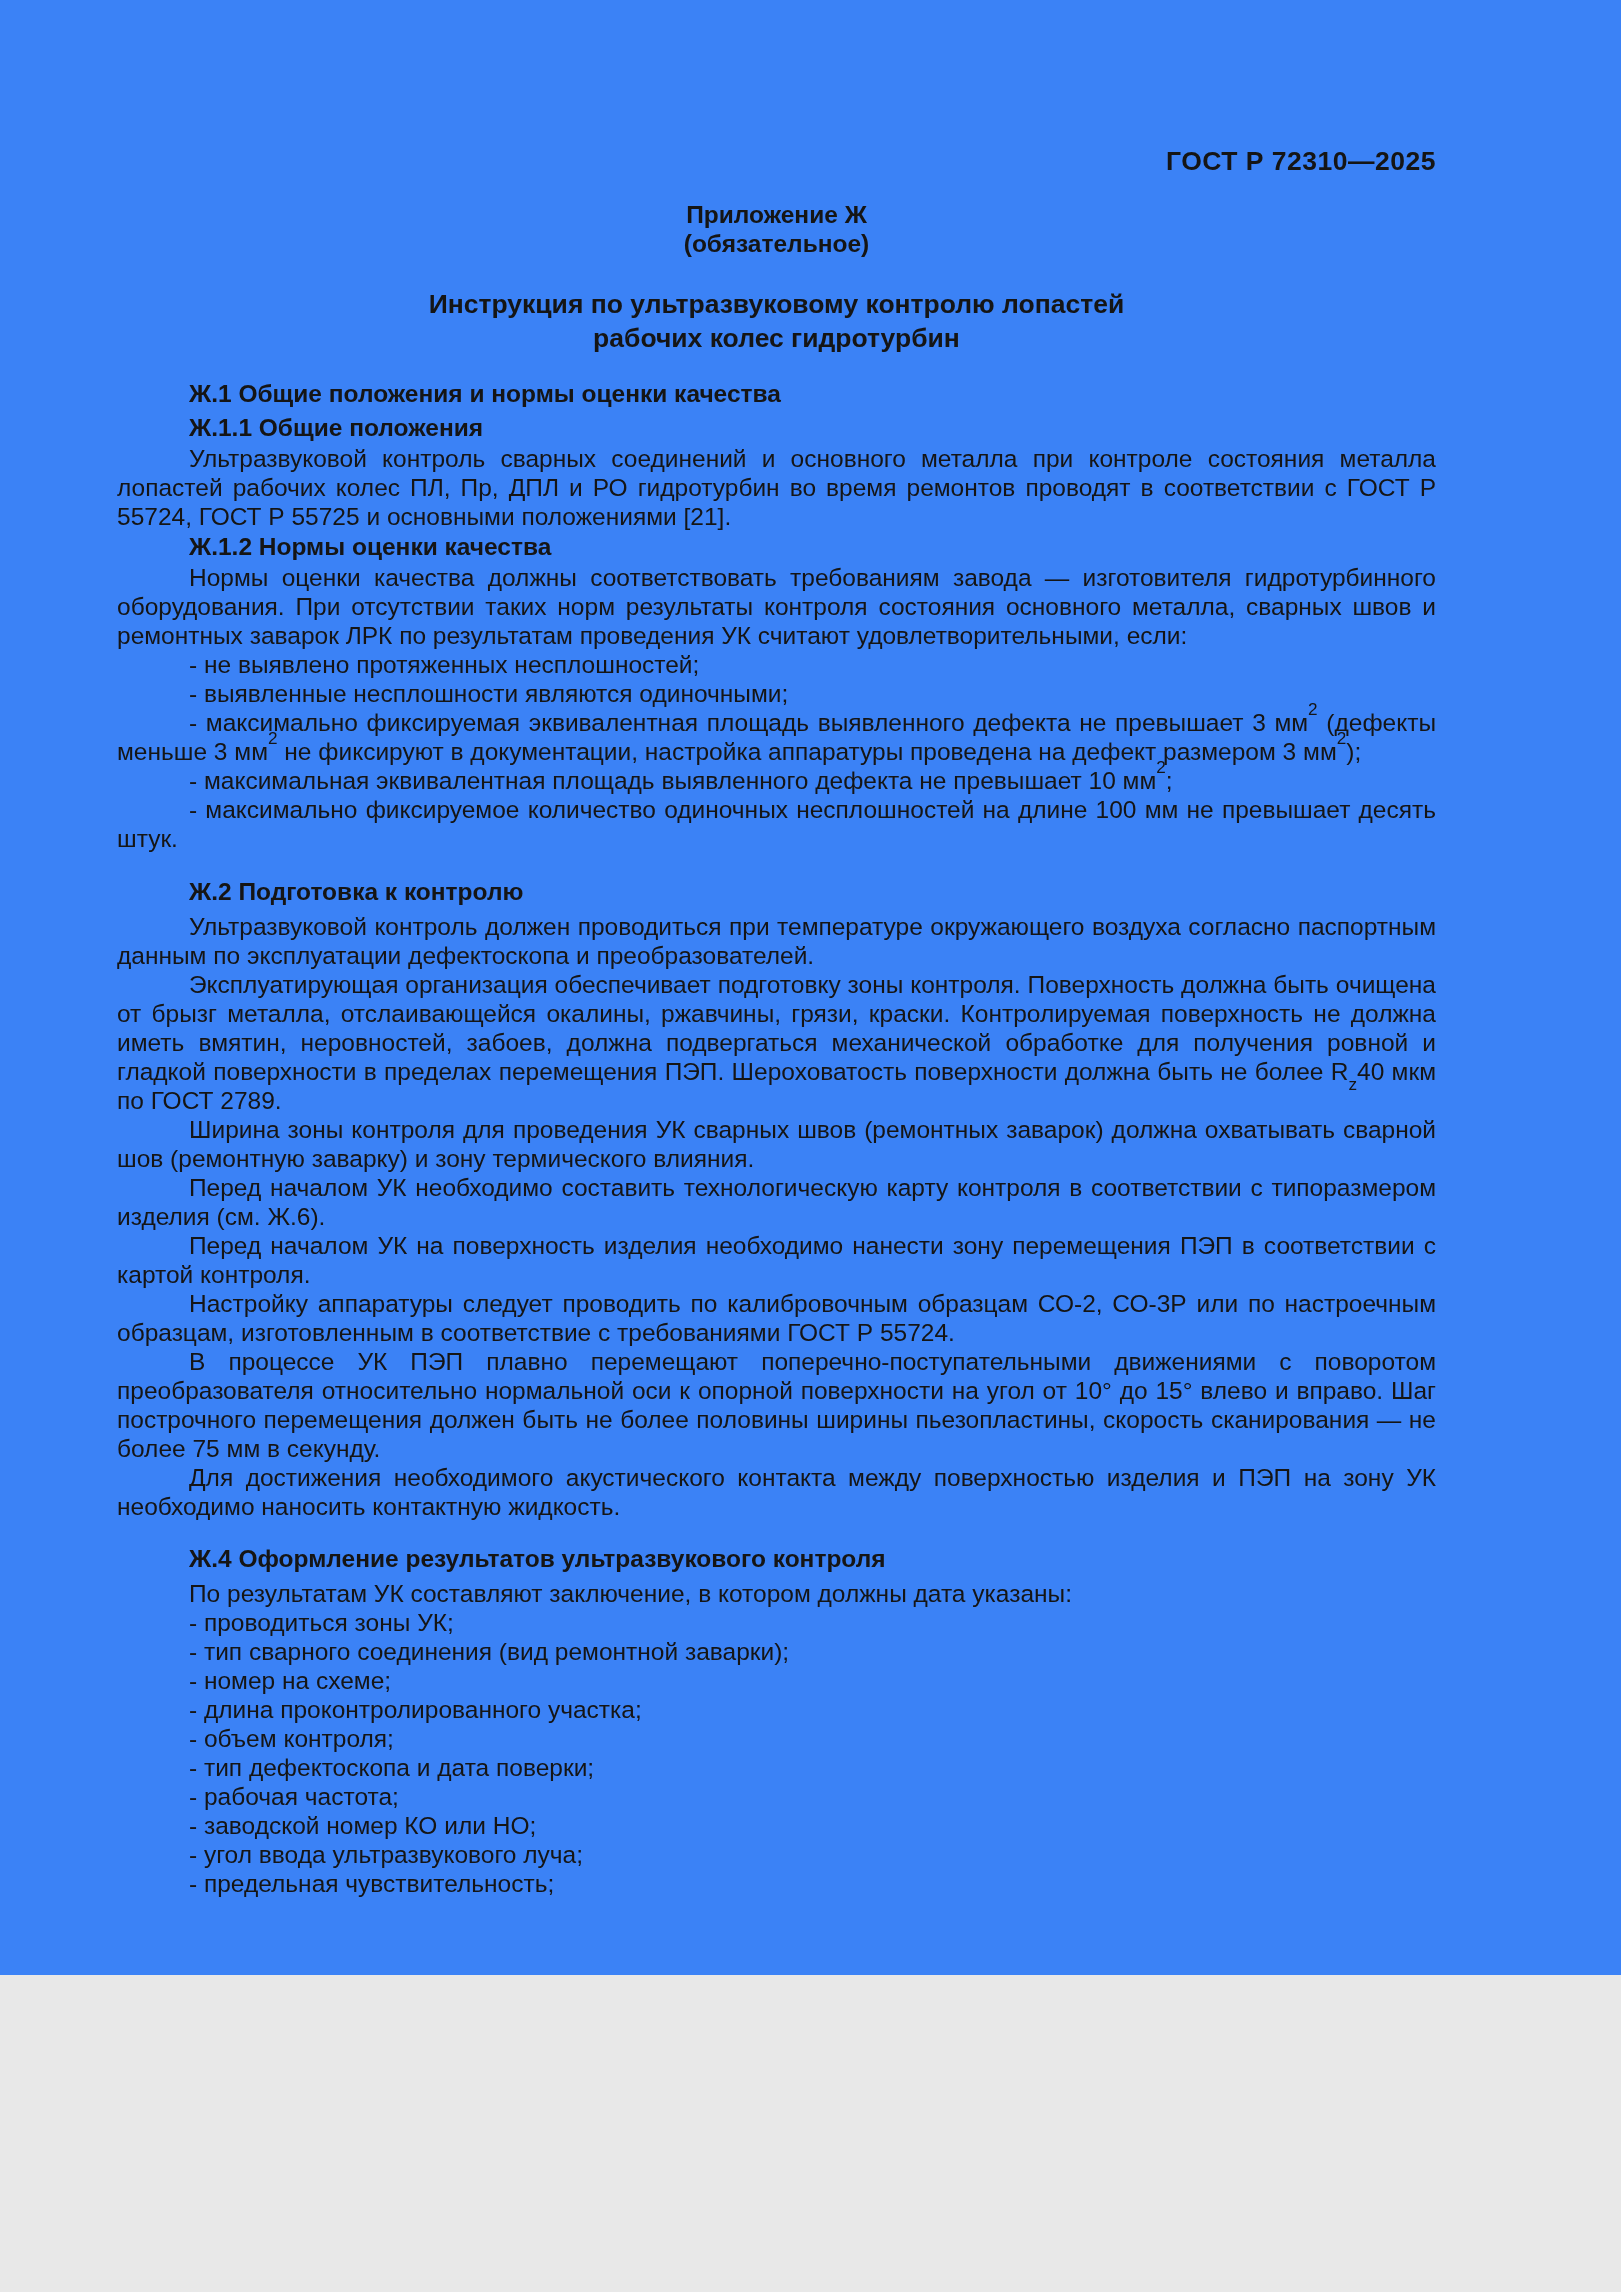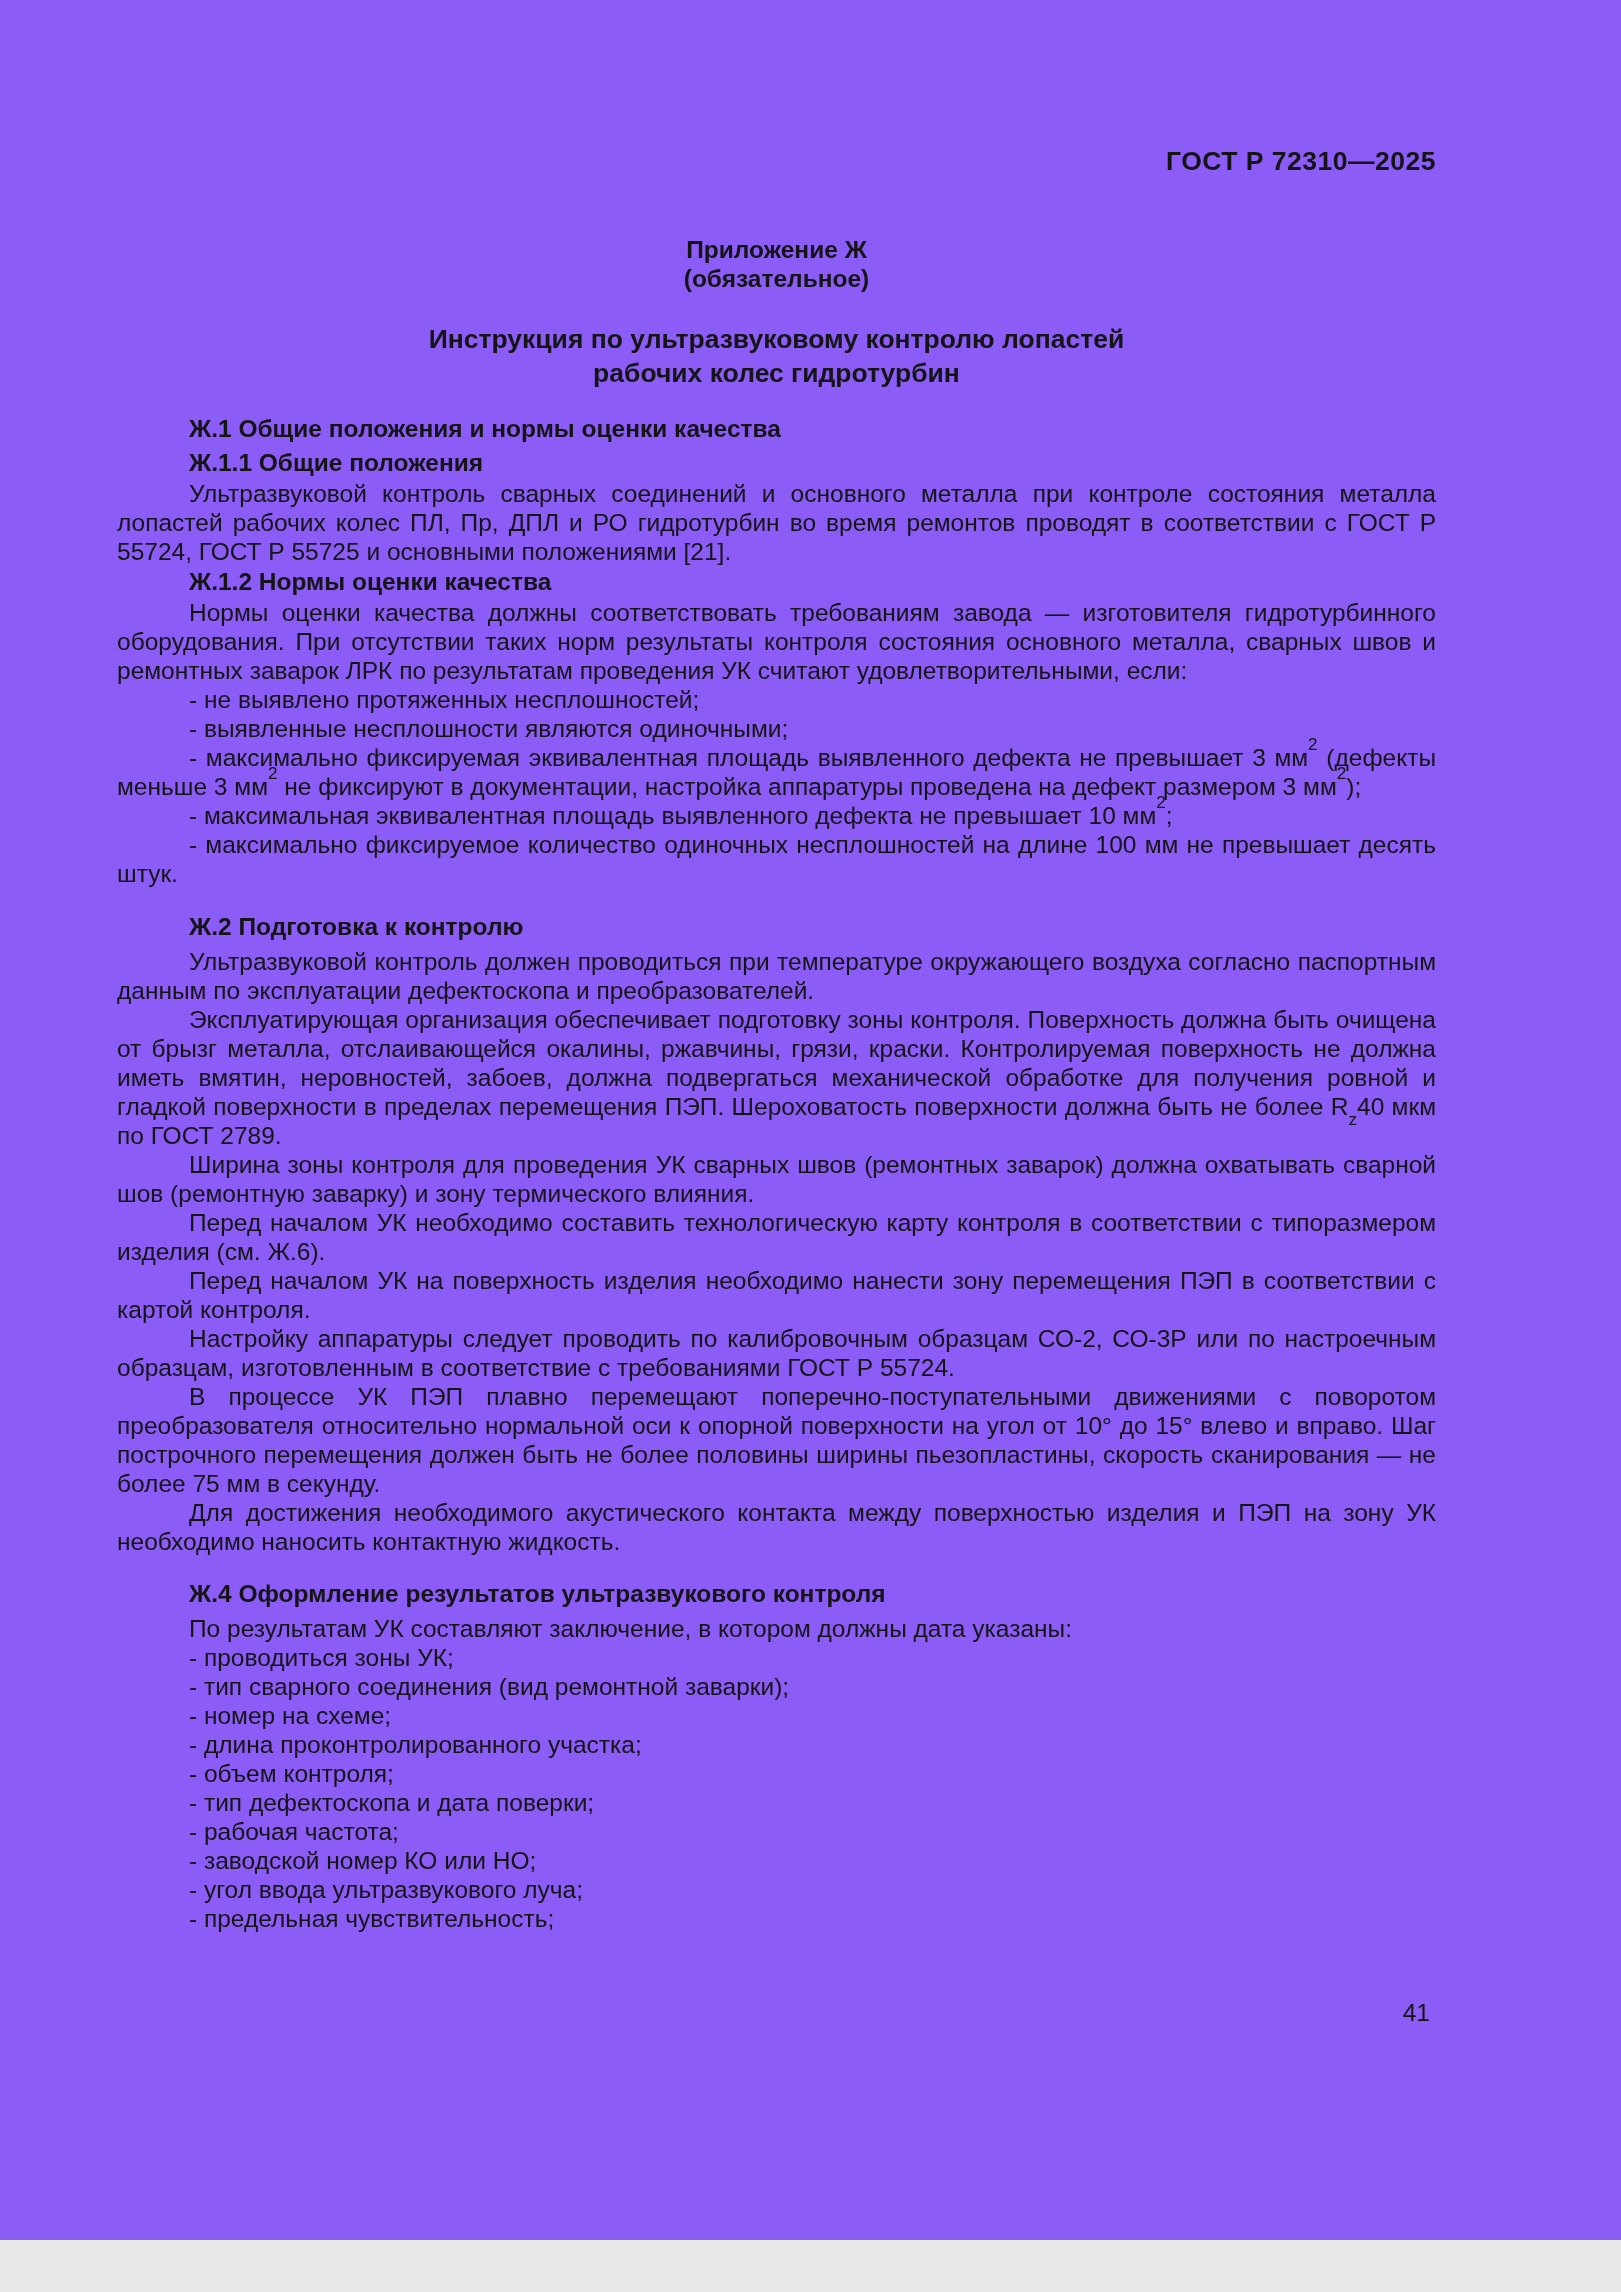--- a/index.html
+++ b/index.html
@@ -3,23 +3,23 @@
 <meta charset="utf-8">
 <style>
   html, body {
     margin: 0;
     padding: 0;
     background: #e8e8e8;
   }
   .page {
     position: relative;
     width: 1621px;
-    height: 2240px;
+    height: 1975px;
     margin: 0 auto;
-    background: #8b5cf6;
+    background: #3b82f6;
     font-family: "Liberation Sans", "DejaVu Sans", sans-serif;
     color: #151515;
     overflow: hidden;
     text-decoration: underline;
   }
   .content {
     position: absolute;
     left: 117px;
     top: 147px;
     width: 1319px;
@@ -27,21 +27,21 @@
     line-height: 29px;
   }
   .running-header {
     text-align: right;
     font-weight: bold;
     font-size: 26.5px;
     line-height: 29px;
     letter-spacing: 0.5px;
   }
   .appendix-head {
-    margin-top: 59px;
+    margin-top: 24px;
     text-align: center;
     font-weight: bold;
   }
   .appendix-head div { line-height: 29px; }
   .doc-title {
     margin-top: 29px;
     margin-bottom: 16px;
     text-align: center;
     font-weight: bold;
     font-size: 26.5px;

